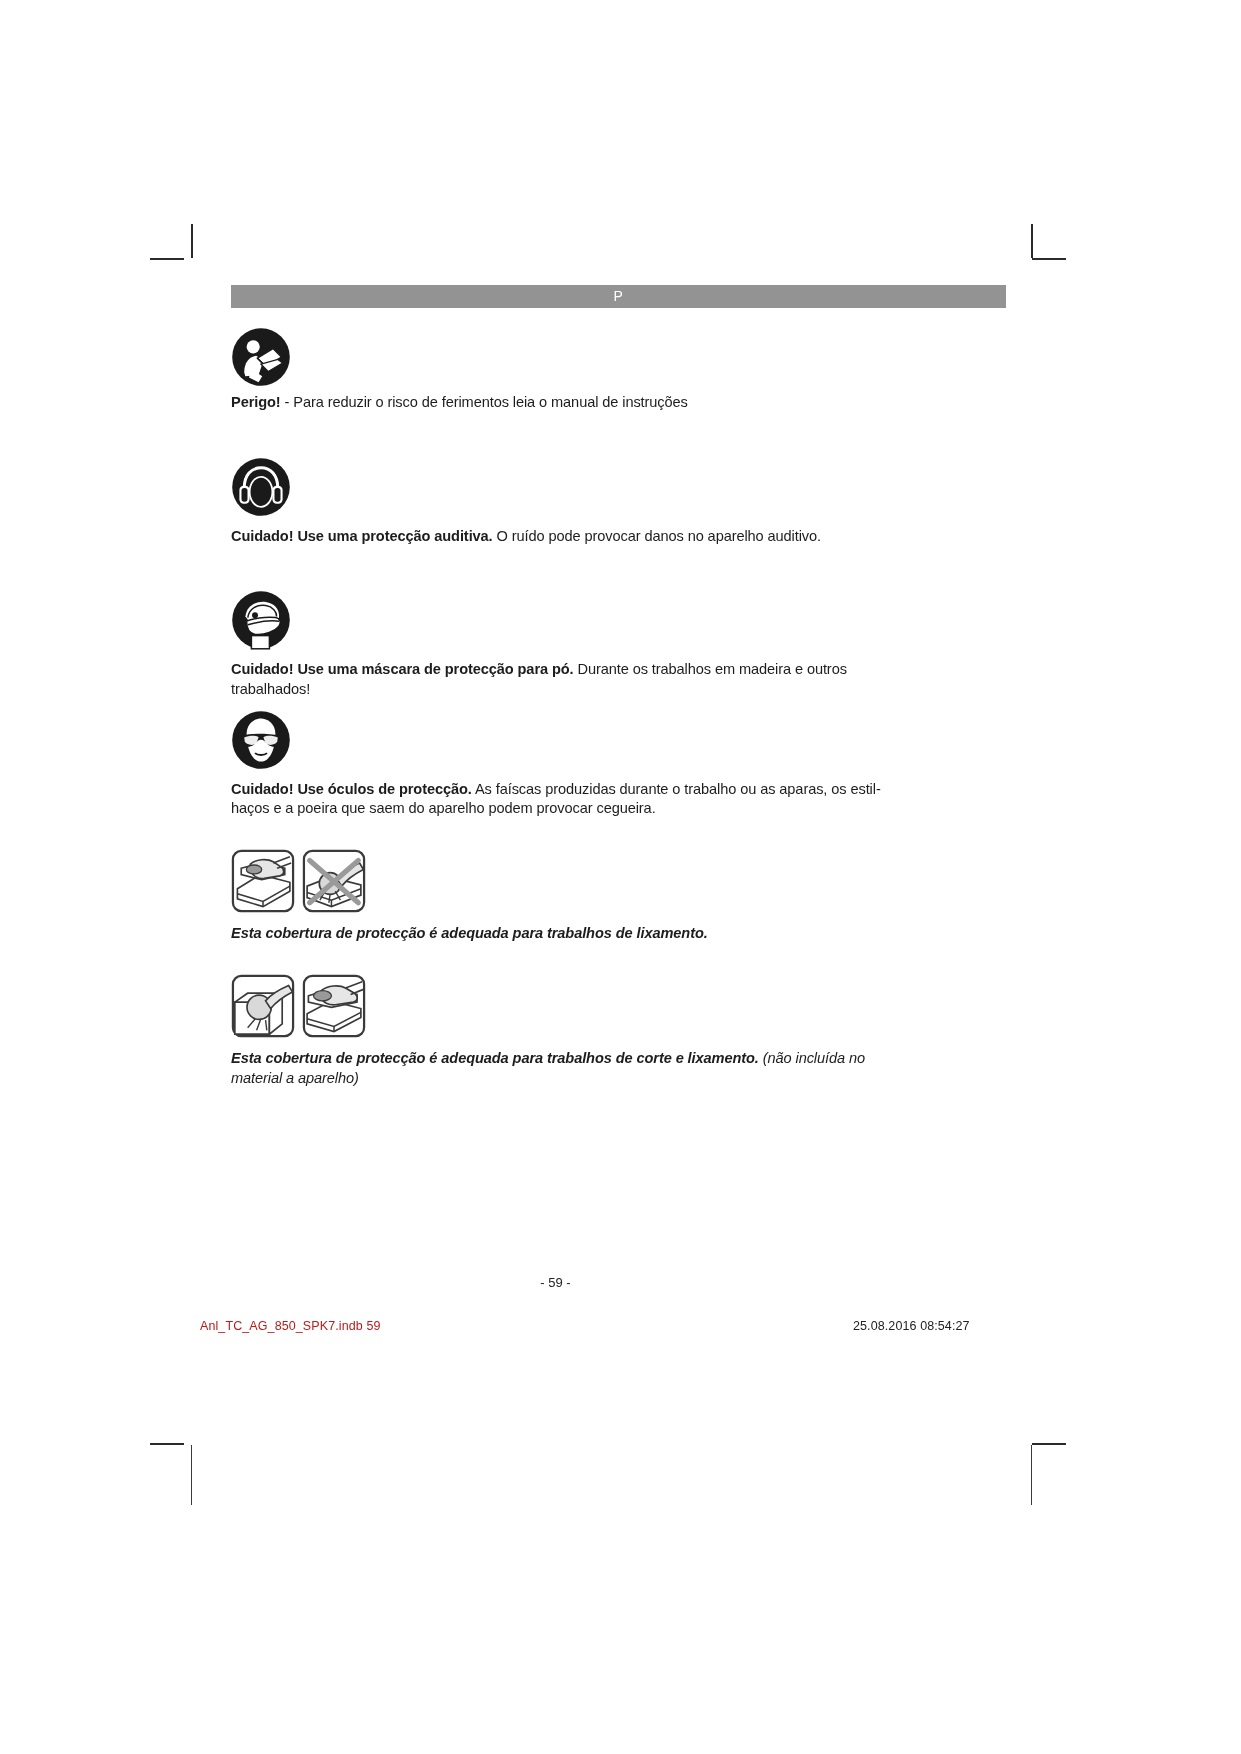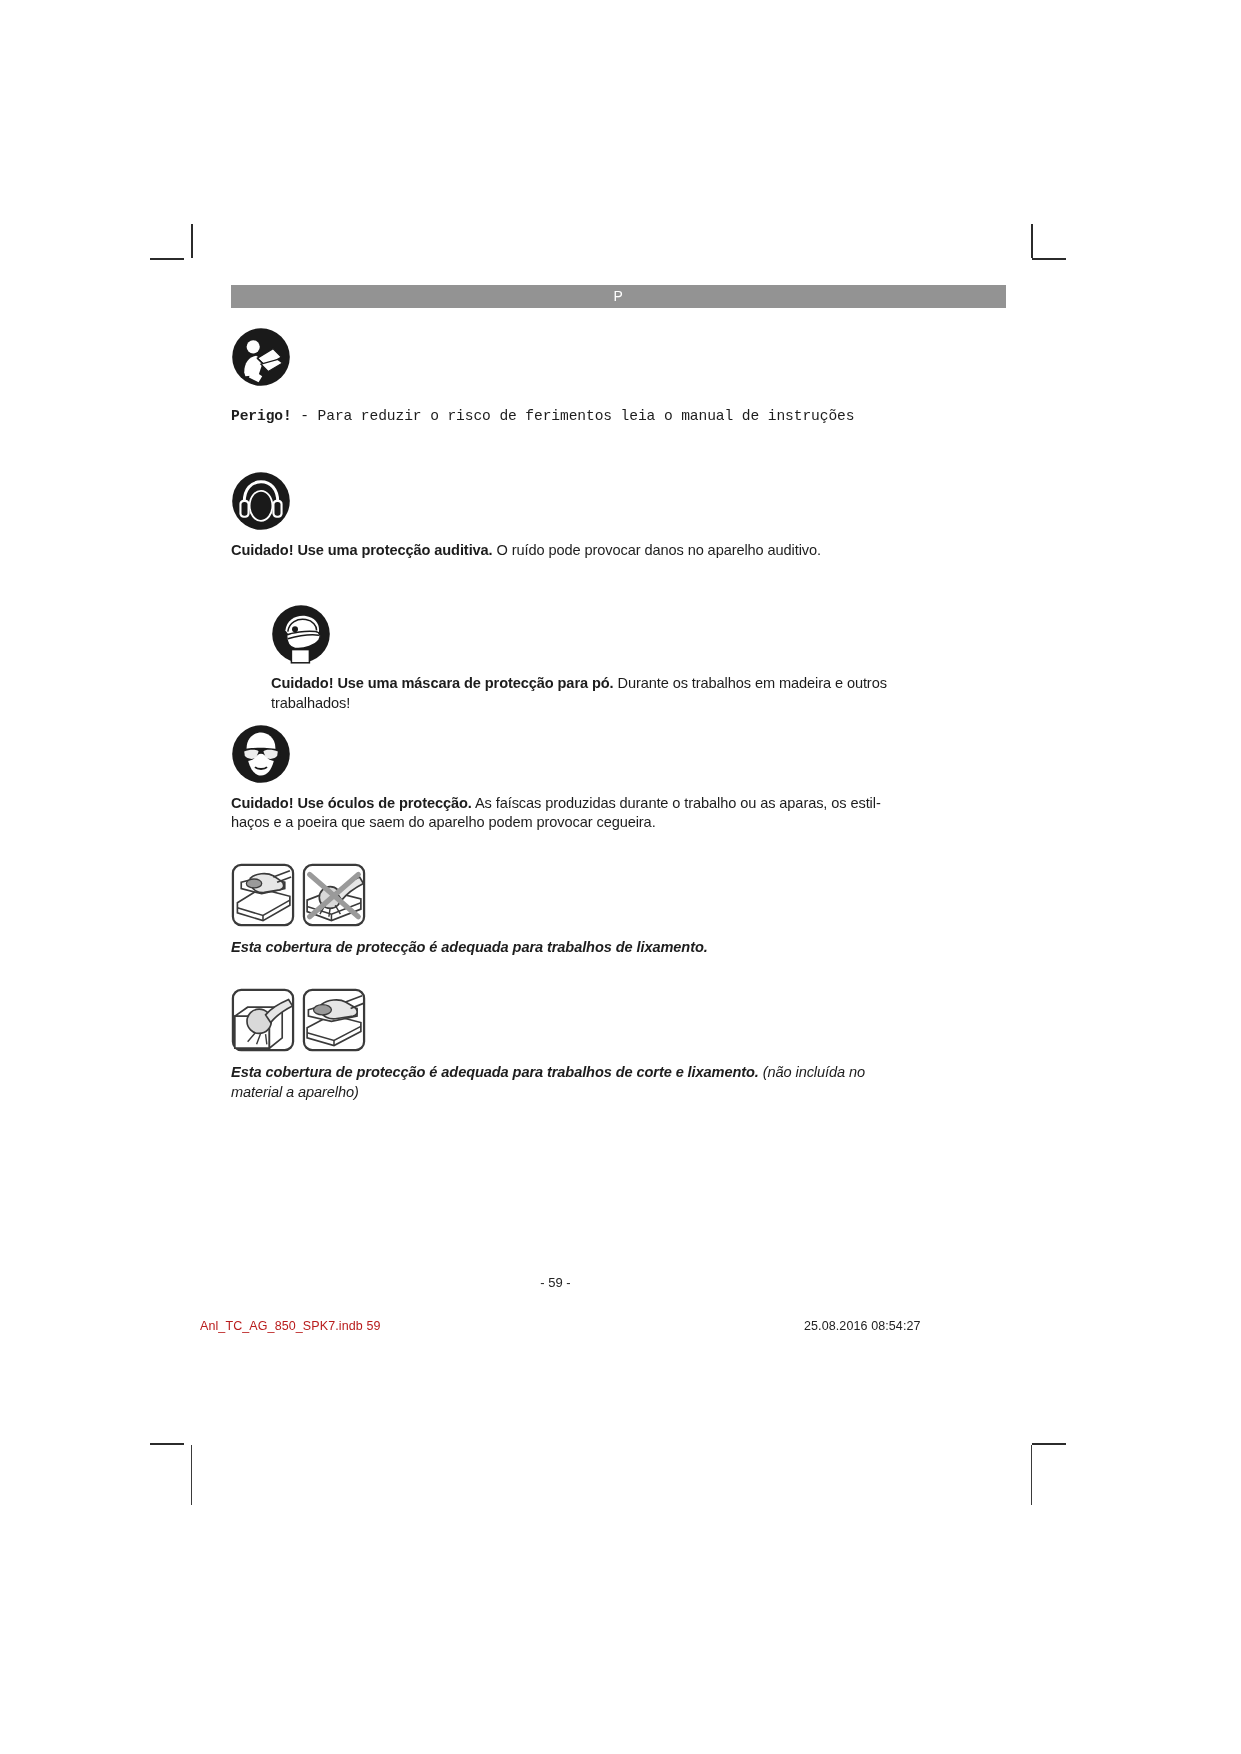--- a/index.html
+++ b/index.html
@@ -87,21 +87,21 @@
   .footer-left {
     position: absolute;
     left: 200px;
     top: 1319px;
     font-size: 12.5px;
     color: #b91c1c;
     letter-spacing: 0.1px;
   }
   .footer-right {
     position: absolute;
-    left: 804px;
+    left: 853px;
     top: 1319px;
     font-size: 12.5px;
     color: #222;
     letter-spacing: 0.1px;
   }
   .footer-bar {
     position: absolute;
     width: 1px;
     background: #3a3a3a;
   }
@@ -129,21 +129,21 @@
       <svg class="round-pic" viewBox="0 0 100 100">
         <circle cx="50" cy="50" r="48" fill="#1a1a1a"></circle>
         <circle cx="37" cy="33" r="11" fill="#ffffff"></circle>
         <path d="M22 76 C22 60 30 50 42 48 L54 56 L46 80 L24 82 Z" fill="#ffffff"></path>
         <path d="M44 52 L70 36 L84 50 L58 66 Z" fill="#ffffff" stroke="#1a1a1a" stroke-width="2.4"></path>
         <path d="M44 52 L58 66" stroke="#1a1a1a" stroke-width="2.4" fill="none"></path>
         <path d="M50 62 L78 54 L86 60 L62 74 Z" fill="#ffffff" stroke="#1a1a1a" stroke-width="2"></path>
         <path d="M34 70 L52 82 L46 92 L30 84 Z" fill="#ffffff"></path>
       </svg>
     </div>
-    <div class="caption" style="margin-top:20px;font-family:Liberation Mono, monospace;">
+    <div class="caption" style="margin-top:6px;">
       <b>Perigo!</b><span> - Para reduzir o risco de ferimentos leia o manual de instruções</span>
     </div>
   </div>
 
   <div class="block" style="margin-top:44px;">
     <div class="sym-wrap">
       <svg class="round-pic" viewBox="0 0 100 100">
         <circle cx="50" cy="50" r="48" fill="#1a1a1a"></circle>
         <path d="M22 52 C22 30 34 18 50 18 C66 18 78 30 78 52" fill="none" stroke="#ffffff" stroke-width="5"></path>
         <rect x="14" y="48" width="17" height="30" rx="7" fill="#ffffff"></rect>
@@ -151,21 +151,21 @@
         <rect x="17.5" y="51.5" width="10" height="23" rx="4.5" fill="#1a1a1a"></rect>
         <rect x="72.5" y="51.5" width="10" height="23" rx="4.5" fill="#1a1a1a"></rect>
         <ellipse cx="50" cy="58" rx="19" ry="25" fill="#1a1a1a" stroke="#ffffff" stroke-width="3"></ellipse>
       </svg>
     </div>
     <div class="caption" style="margin-top:10px;">
       <b>Cuidado! Use uma protecção auditiva.</b><span> O ruído pode provocar danos no aparelho auditivo.</span>
     </div>
   </div>
 
-  <div class="block" style="margin-top:44px;margin-left:40px;">
+  <div class="block" style="margin-top:44px;">
     <div class="sym-wrap">
       <svg class="round-pic" viewBox="0 0 100 100">
         <circle cx="50" cy="50" r="48" fill="#1a1a1a"></circle>
         <path d="M24 44 C26 26 42 18 58 20 C72 22 80 32 80 42 L80 48 L30 52 Z" fill="#ffffff"></path>
         <path d="M28 46 C30 30 44 24 58 26 C70 28 76 36 76 44" fill="none" stroke="#1a1a1a" stroke-width="2.5"></path>
         <circle cx="40" cy="42" r="5" fill="#1a1a1a"></circle>
         <path d="M26 52 C34 48 58 44 74 46 C82 47 84 54 80 60 C74 68 56 76 40 74 C30 72 26 62 26 52 Z" fill="#ffffff" stroke="#1a1a1a" stroke-width="2.5"></path>
         <path d="M28 58 C42 54 64 50 80 52" fill="none" stroke="#1a1a1a" stroke-width="2.5"></path>
         <rect x="34" y="76" width="30" height="22" fill="#ffffff" stroke="#1a1a1a" stroke-width="2.5"></rect>
       </svg>

